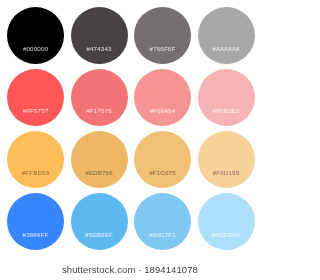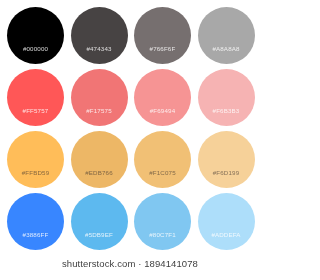--- a/index.html
+++ b/index.html
@@ -38,21 +38,21 @@
     line-height: 1;
     padding-bottom: 12px;
     white-space: nowrap;
     font-family: "Liberation Sans", sans-serif;
   }
   .label-light { color: rgba(255,255,255,0.82); }
   .label-dark  { color: rgba(60,50,45,0.62); }
   #watermark {
     position: absolute;
     left: 0;
-    bottom: 11px;
+    bottom: 5px;
     width: 260px;
     text-align: center;
     font-size: 9.5px;
     color: #3f3f3f;
     font-family: "Liberation Sans", sans-serif;
     letter-spacing: 0.1px;
   }
 </style>
 </head>
 <body>

